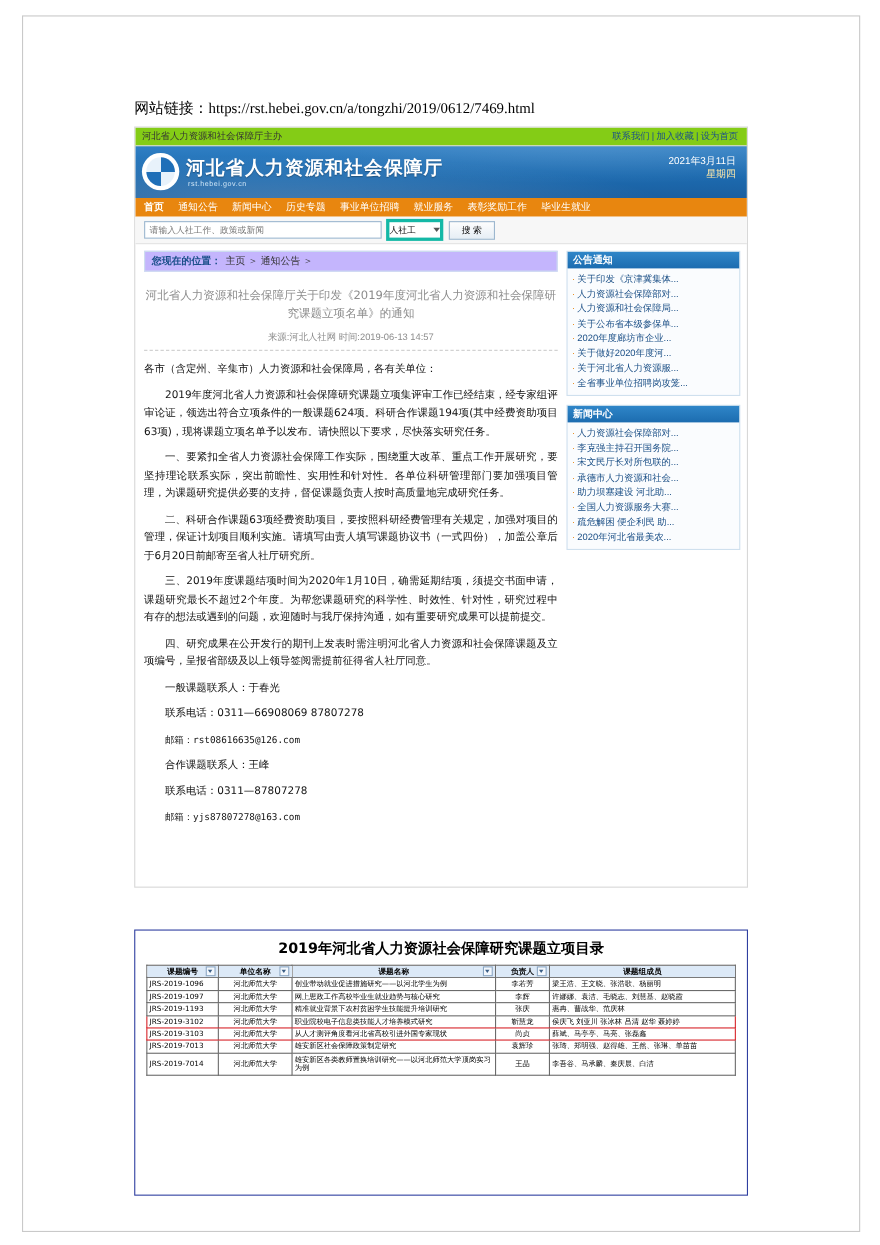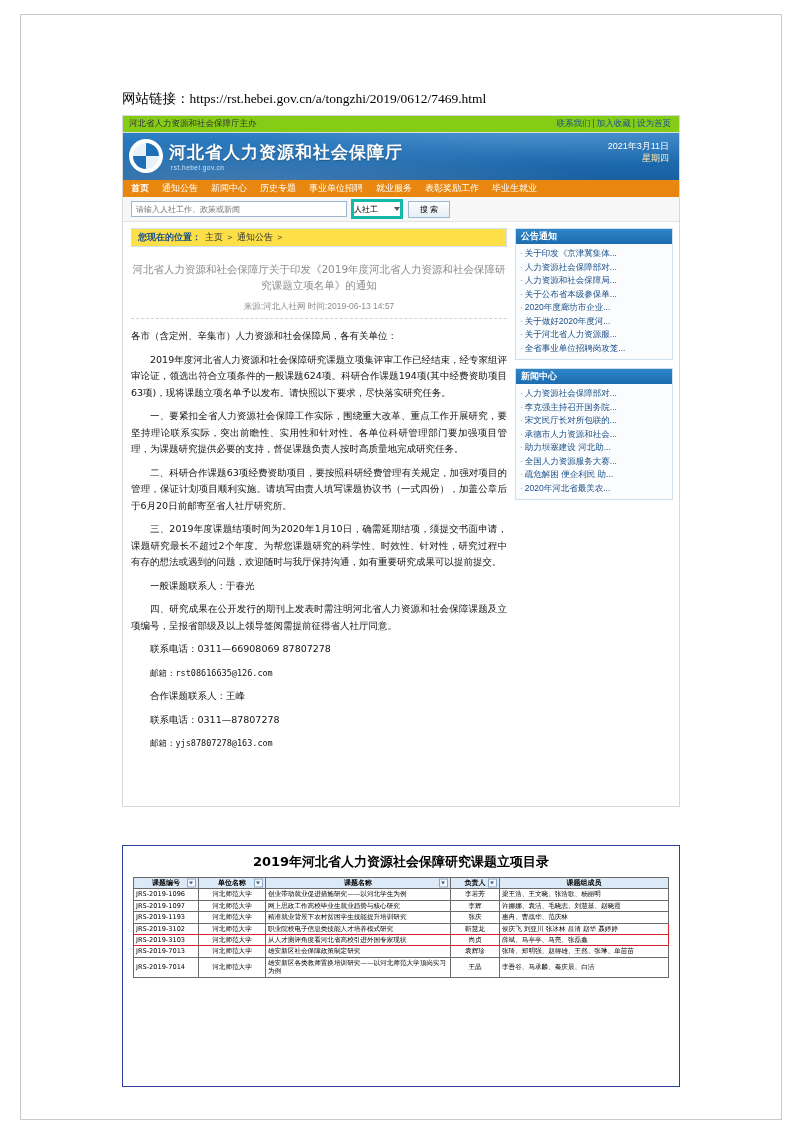--- a/index.html
+++ b/index.html
@@ -38,21 +38,21 @@
   .searchrow{height:24px;background:#f7f7f7;border-bottom:1px solid #e3e3e3;display:flex;align-items:center;padding:0 8px;}
   .searchbox{flex:0 0 auto;width:210px;height:14px;border:1px solid #9cb7cf;background:#fff;font-size:8px;color:#777;display:flex;align-items:center;padding-left:4px;}
   .searchsel{width:46px;height:14px;margin-left:4px;border:3px solid #14b8a6;background:#fff;font-size:8px;display:flex;align-items:center;justify-content:center;gap:16px;}
   .searchsel .caret{width:0;height:0;border-left:3px solid transparent;border-right:3px solid transparent;border-top:4px solid #555;}
   .searchbtn{width:40px;height:15px;margin-left:5px;border:1px solid #9cb7cf;background:linear-gradient(180deg,#fdfdfd,#e6eef5);font-size:8px;display:flex;align-items:center;justify-content:center;}
 
   .body-area{display:flex;height:604px;}
   .left-col{width:392px;padding:6px 8px 0 8px;box-sizing:border-box;}
   .right-col{width:164px;padding:6px 6px 0 0;box-sizing:border-box;}
 
-  .crumbbar{height:17px;background:#fde047;border:1px solid #cfe0ee;font-size:9px;color:#1a4f8a;display:flex;align-items:center;padding-left:6px;font-weight:bold;}
+  .crumbbar{height:17px;background:#c4b5fd;border:1px solid #cfe0ee;font-size:9px;color:#1a4f8a;display:flex;align-items:center;padding-left:6px;font-weight:bold;}
   .crumbbar .rest{font-weight:normal;color:#333;margin-left:4px;}
 
   .doc-title{margin-top:14px;text-align:center;font-size:10.5px;color:#8c8c8c;line-height:16px;font-family:"DejaVu Sans",sans-serif;}
   .doc-meta{margin-top:8px;text-align:center;font-size:8.5px;color:#8c8c8c;}
   .divline{margin-top:5px;border-top:1px dashed #d2d2d2;}
 
   .doc-body{margin-top:9px;font-size:9.5px;line-height:16.5px;color:#111;font-family:"DejaVu Sans",sans-serif;text-align:justify;}
   .doc-body p{margin:0 0 7px 0;}
   .doc-body p.ind{text-indent:19px;}
   .mono{font-family:"DejaVu Sans Mono",monospace;font-size:8.5px;letter-spacing:0;}
@@ -145,22 +145,22 @@
         <div class="doc-title">河北省人力资源和社会保障厅关于印发《2019年度河北省人力资源和社会保障研究课题立项名单》的通知</div>
         <div class="doc-meta">来源:河北人社网    时间:2019-06-13 14:57</div>
         <div class="divline"></div>
 
         <div class="doc-body">
           <p>各市（含定州、辛集市）人力资源和社会保障局，各有关单位：</p>
           <p class="ind">2019年度河北省人力资源和社会保障研究课题立项集评审工作已经结束，经专家组评审论证，领选出符合立项条件的一般课题624项。科研合作课题194项(其中经费资助项目63项)，现将课题立项名单予以发布。请快照以下要求，尽快落实研究任务。</p>
           <p class="ind">一、要紧扣全省人力资源社会保障工作实际，围绕重大改革、重点工作开展研究，要坚持理论联系实际，突出前瞻性、实用性和针对性。各单位科研管理部门要加强项目管理，为课题研究提供必要的支持，督促课题负责人按时高质量地完成研究任务。</p>
           <p class="ind">二、科研合作课题63项经费资助项目，要按照科研经费管理有关规定，加强对项目的管理，保证计划项目顺利实施。请填写由责人填写课题协议书（一式四份），加盖公章后于6月20日前邮寄至省人社厅研究所。</p>
           <p class="ind">三、2019年度课题结项时间为2020年1月10日，确需延期结项，须提交书面申请，课题研究最长不超过2个年度。为帮您课题研究的科学性、时效性、针对性，研究过程中有存的想法或遇到的问题，欢迎随时与我厅保持沟通，如有重要研究成果可以提前提交。</p>
+          <p class="ind">四、研究成果在公开发行的期刊上发表时需注明河北省人力资源和社会保障课题及立项编号，呈报省部级及以上领导签阅需提前征得省人社厅同意。</p>
           <p class="ind">一般课题联系人：于春光</p>
-          <p class="ind">四、研究成果在公开发行的期刊上发表时需注明河北省人力资源和社会保障课题及立项编号，呈报省部级及以上领导签阅需提前征得省人社厅同意。</p>
           <p class="ind">联系电话：0311—66908069        87807278</p>
           <p class="ind mono">邮箱：rst08616635@126.com</p>
           <p class="ind">合作课题联系人：王峰</p>
           <p class="ind">联系电话：0311—87807278</p>
           <p class="ind mono">邮箱：yjs87807278@163.com</p>
         </div>
       </div>
 
       <div class="right-col">
         <div class="side-panel">

